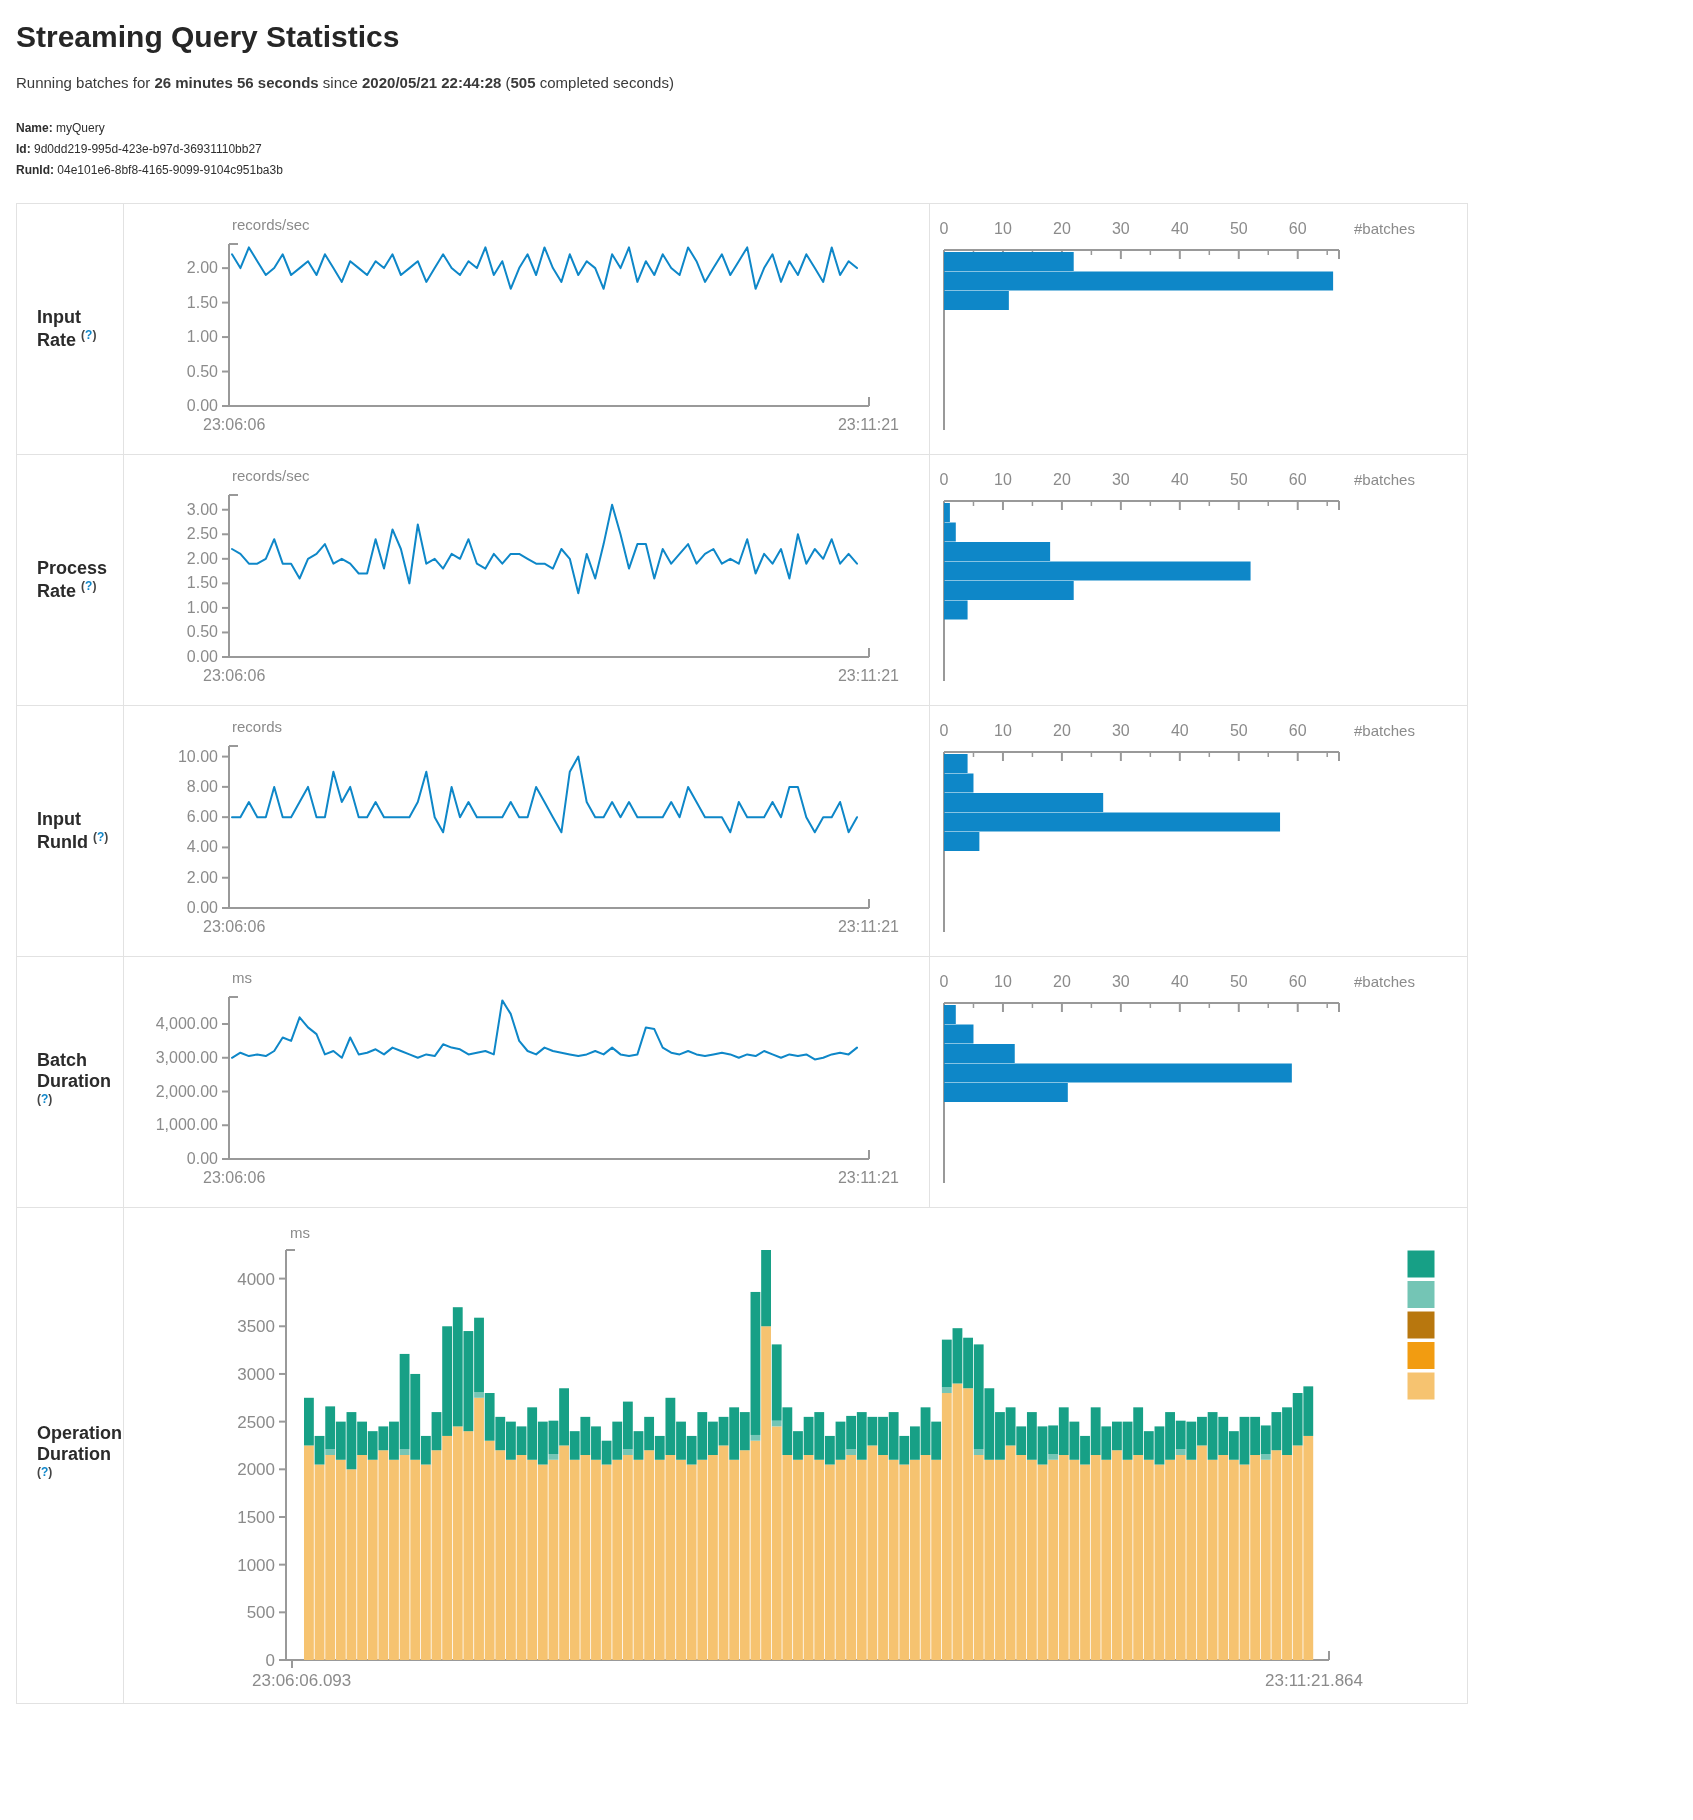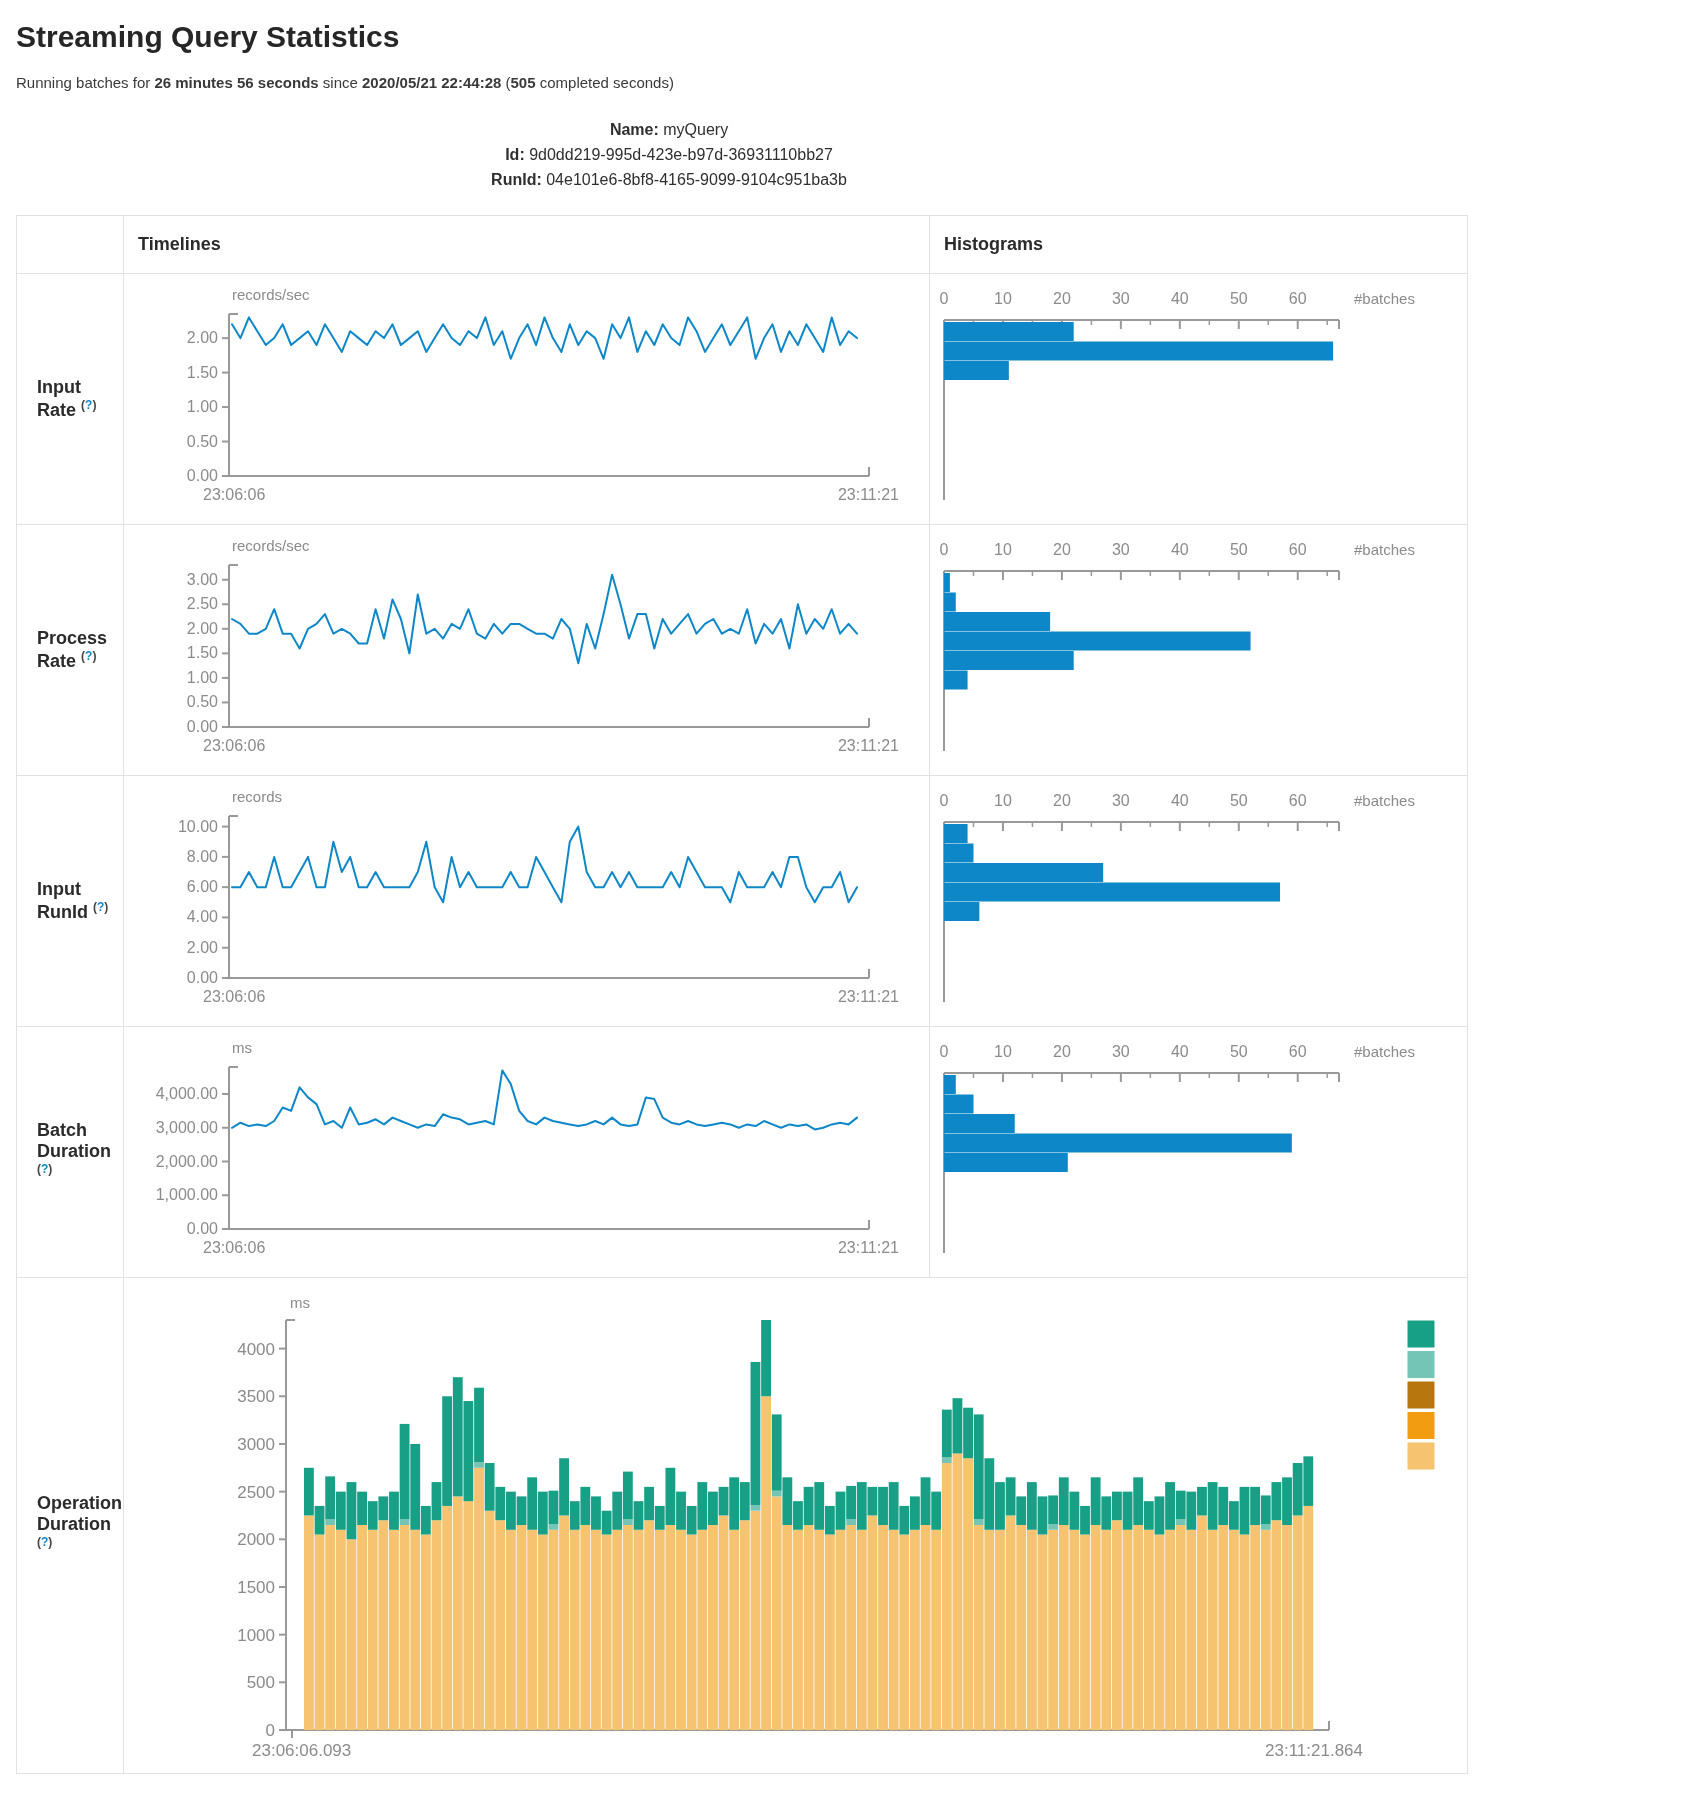--- a/index.html
+++ b/index.html
@@ -1,20 +1,20 @@
 <!DOCTYPE html>
 <html><head>
 <meta charset="utf-8">
 <style>
   html,body{margin:0;padding:0;background:#fff;font-family:"Liberation Sans",sans-serif;color:#2f2f2f;}
   .page{width:1338px;min-height:1820px;box-sizing:border-box;padding:12px 16px 0 16px;}
   h1{font-size:30px;font-weight:700;margin:8px 0 20px 0;color:#262626;}
   .subtitle{font-size:15px;color:#3a3a3a;margin:0 0 4px 0;}
   .subtitle b{font-weight:700;text-align:center;}
-  .meta{margin-top:30px;font-size:16px;text-align:center;}
+  .meta{margin-top:30px;font-size:12px;}
   .meta .line{margin:7px 0;}
   .meta b{font-weight:700;}
   table.stats{border-collapse:collapse;margin-top:26px;table-layout:fixed;}
   table.stats th, table.stats td{border:1px solid #e2e2e2;}
   th.hdr{font-size:18px;text-align:left;padding:18px 14px;color:#2b2b2b;font-weight:700;}
   td.label-cell{padding-left:20px;font-size:18px;font-weight:700;color:#2b2b2b;vertical-align:middle;margin-top:32px;}
   td.chart-cell{padding:0;vertical-align:top;}
   sup.help{font-size:12px;font-weight:700;color:#444;}
   sup.help .q{color:#0f86c9;}
   .col-label{width:234px;}
@@ -37,25 +37,20 @@
     <div class="line"><b>RunId:</b><span> 04e101e6-8bf8-4165-9099-9104c951ba3b</span></div>
   </div>
 
   <table class="stats">
     <colgroup>
         <col class="col-label">
         <col class="col-time">
         <col class="col-hist">
       </colgroup>
     <tbody>
-        <tr>
-      <th class="hdr"></th>
-      <th class="hdr">Timelines</th>
-      <th class="hdr">Histograms</th>
-    </tr>
 
     <tr>
       <td class="label-cell"><span>Input Rate</span> <sup class="help"><span>(</span><span class="q">?</span><span>)</span></sup></td>
       <td class="chart-cell">
             <div class="chartbox"><svg width="805" height="250" viewBox="0 0 805 250">
                 <text x="108" y="26" text-anchor="start" font-size="15" fill="#8b8b8b">records/sec</text>
                 <path d="M105 40 H114 M105 40 V202 M105 202 H745 M745 202 V193" stroke="#999999" stroke-width="2" fill="none"></path>
                 <line x1="98" y1="202" x2="105" y2="202" stroke="#999999" stroke-width="2"></line>
                 <text x="94" y="207" text-anchor="end" font-size="16" fill="#8b8b8b">0.00</text>
                 <line x1="98" y1="167.53191489361703" x2="105" y2="167.53191489361703" stroke="#999999" stroke-width="2"></line>

